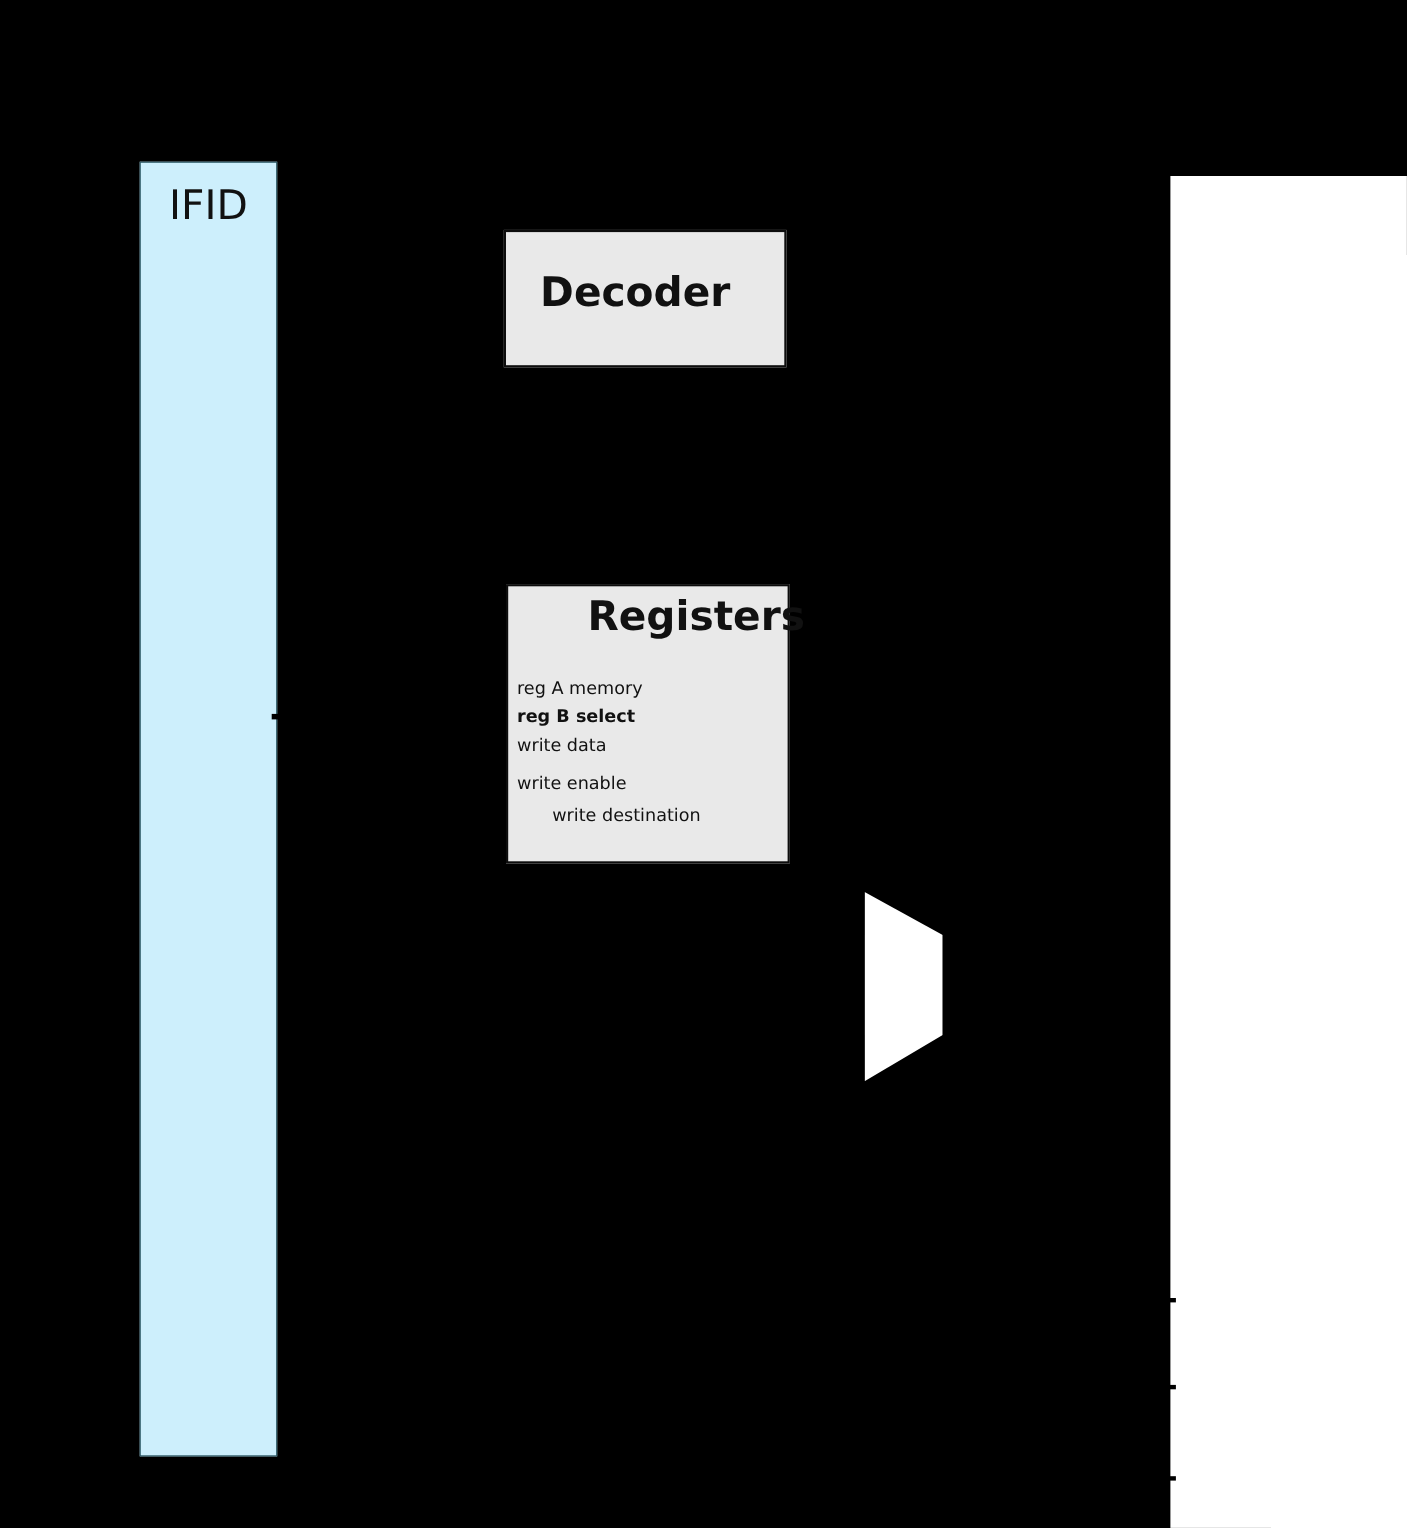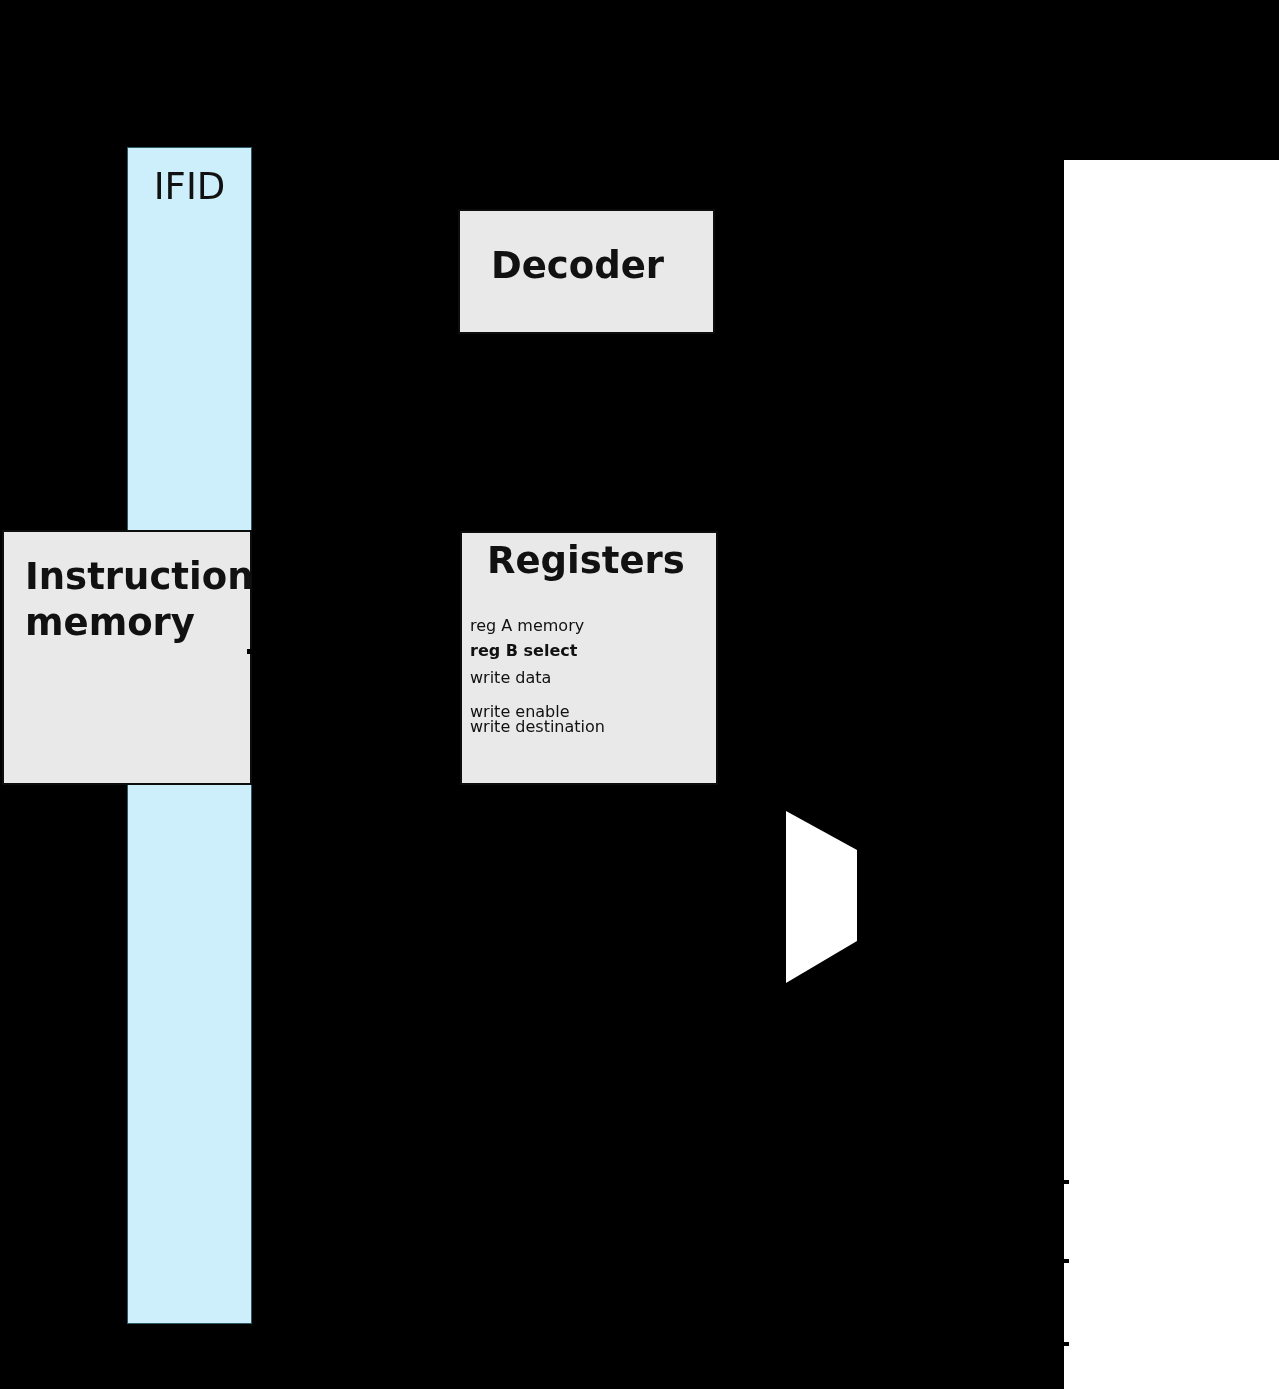--- a/index.html
+++ b/index.html
@@ -46,30 +46,30 @@
     position:absolute;
     background:var(--block-fill);
     border:2px solid var(--block-border);
   }
   .block-label{font-size:37px;line-height:1;color:var(--text);font-weight:bold;}
   .imem{left:2px;top:530px;width:250px;height:255px;z-index:2;}
   .imem .block-label{padding:22px 0 0 21px;width:225px;line-height:46px;}
   .decoder{left:458px;top:209px;width:257px;height:125px;}
   .decoder .block-label{padding:36px 0 0 31px;}
   .registers{left:460px;top:531px;width:258px;height:254px;}
-  .registers .block-label{padding:9px 10px 0 25px;}
+  .registers .block-label{padding:9px 10px 0 25px;margin-left:47px;}
   .port{
     position:absolute;left:8px;
     font-size:16px;line-height:1;color:var(--text);white-space:nowrap;
   }
   .port.p0{top:85px;}
   .port.p1{top:110px;font-weight:bold;}
   .port.p2{top:137px;}
   .port.p3{top:171px;text-align:right;}
-  .port.p4{top:186px;}
+  .port.p4{top:200px;margin-left:32px;}
   .immediate{left:458px;top:850px;width:257px;height:123px;}
   .immediate .block-label{padding:30px 0 0 17px;}
   
   .mux{
     position:absolute;left:786px;top:811px;width:71px;height:172px;
     display:block;
   }
   .mux polygon{fill:var(--canvas);}
   
   .stub{position:absolute;background:var(--background);z-index:5;}
@@ -84,23 +84,20 @@
 
 <div class="stage">
 
   <div class="canvas-white"></div>
 
   <div class="preg ifid">
     <div class="preg-label">IFID</div>
   </div>
 
 
-  <div class="block imem">
-    <div class="block-label">Instruction memory</div>
-  </div>
 
   <div class="block decoder">
     <div class="block-label">Decoder</div>
   </div>
 
   <div class="block registers">
     <div class="block-label">Registers</div>
     <div class="port p0">reg A memory</div>
     <div class="port p1">reg B select</div>
     <div class="port p2">write data</div>

